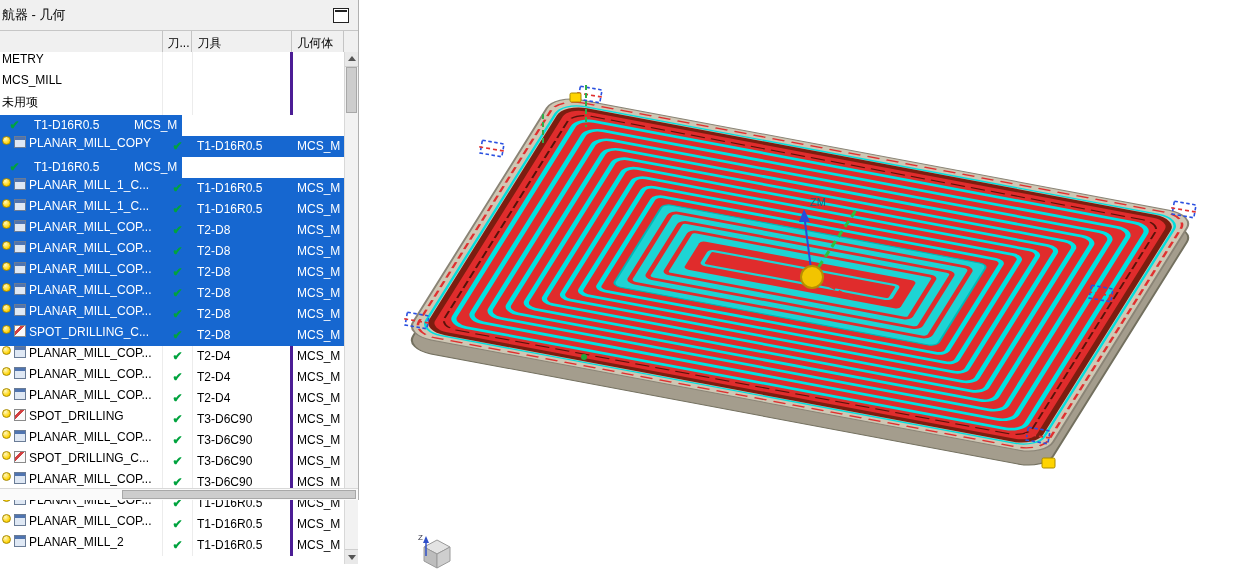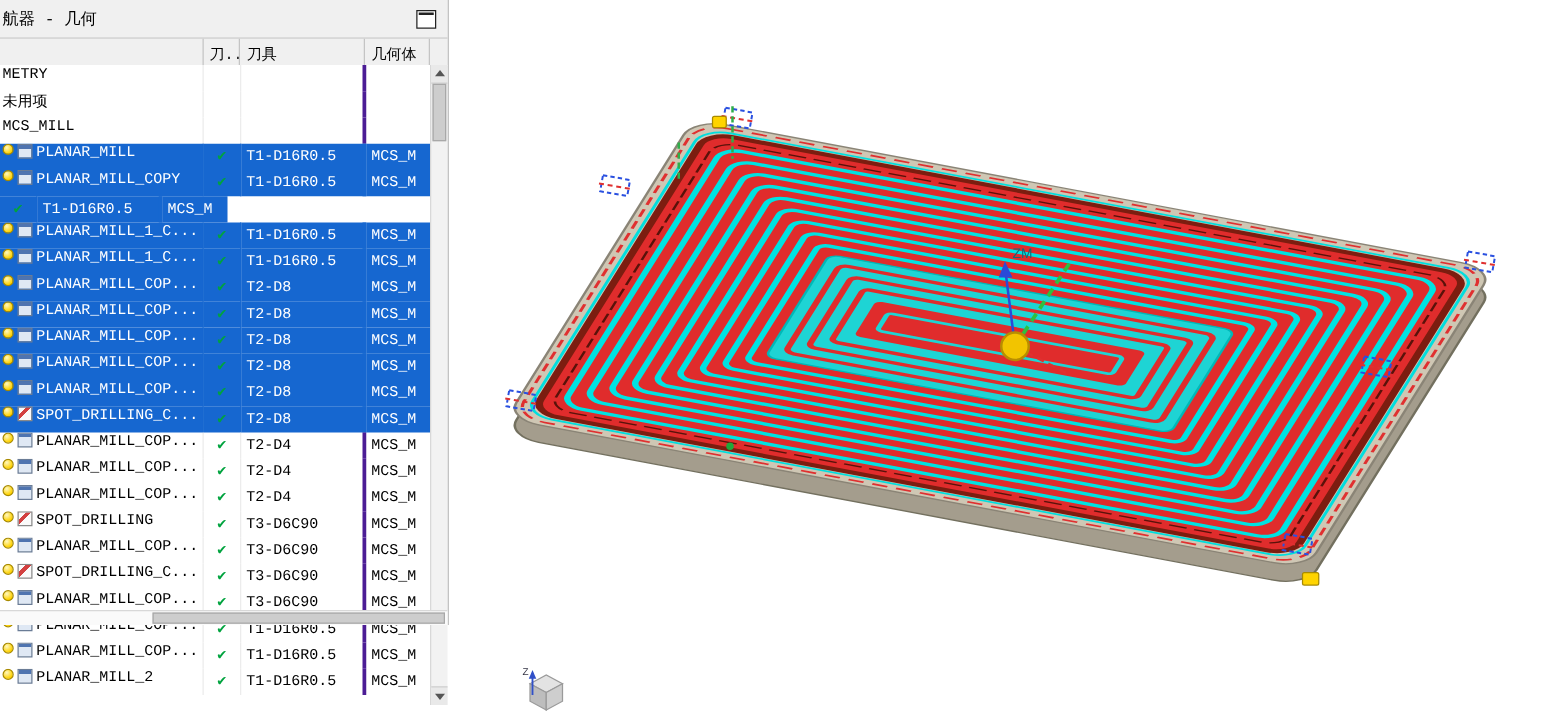--- a/index.html
+++ b/index.html
@@ -3,21 +3,21 @@
 <meta charset="utf-8">
 <style>
   html,body{margin:0;padding:0;}
   body{
     width:1233px;height:576px;position:relative;overflow:hidden;
     background:#ffffff;font-family:"Liberation Sans",sans-serif;
   }
   
   .panel{
     position:absolute;left:0;top:0;width:359px;height:500px;
-    background:#fff;border-right:1px solid #b0b0b0;box-sizing:border-box;font-family:Liberation Mono, monospace;
+    background:#fff;border-right:1px solid #b0b0b0;box-sizing:border-box;
   }
   .titlebar{
     height:30px;background:#f0f0f0;border-bottom:1px solid #c6c6c6;
     display:flex;align-items:center;
   }
   .title{font-size:13px;color:#000;padding-left:2px;white-space:nowrap;}
   .restore-btn{
     margin-left:auto;margin-right:9px;width:14px;height:13px;
     border:1px solid #222;background:#fff;position:relative;cursor:default;
   }
@@ -88,41 +88,36 @@
 
       <span class="nm">METRY</span>
     </div>
     <div class="cell c-chk"><span class="chk"></span></div>
     <div class="cell c-tool"></div>
     <div class="cell c-geom"></div>
   </div>
       <div class="row grp">
     <div class="cell c-name">
 
-      <span class="nm">未用项</span>
+      <span class="nm">MCS_MILL</span>
     </div>
     <div class="cell c-chk"><span class="chk"></span></div>
     <div class="cell c-tool"></div>
     <div class="cell c-geom"></div>
   </div>
       <div class="row grp">
     <div class="cell c-name">
 
-      <span class="nm">MCS_MILL</span>
+      <span class="nm">未用项</span>
     </div>
     <div class="cell c-chk"><span class="chk"></span></div>
     <div class="cell c-tool"></div>
     <div class="cell c-geom"></div>
   </div>
       <div class="row sel">
-    <div class="cell c-name">
-      <span class="bulb"></span>
-      <span class="opicon"></span>
-      <span class="nm">PLANAR_MILL</span>
-    </div>
     <div class="cell c-chk"><span class="chk">✔</span></div>
     <div class="cell c-tool">T1-D16R0.5</div>
     <div class="cell c-geom">MCS_M</div>
   </div>
       <div class="row sel">
     <div class="cell c-name">
       <span class="bulb"></span>
       <span class="opicon"></span>
       <span class="nm">PLANAR_MILL_COPY</span>
     </div>

